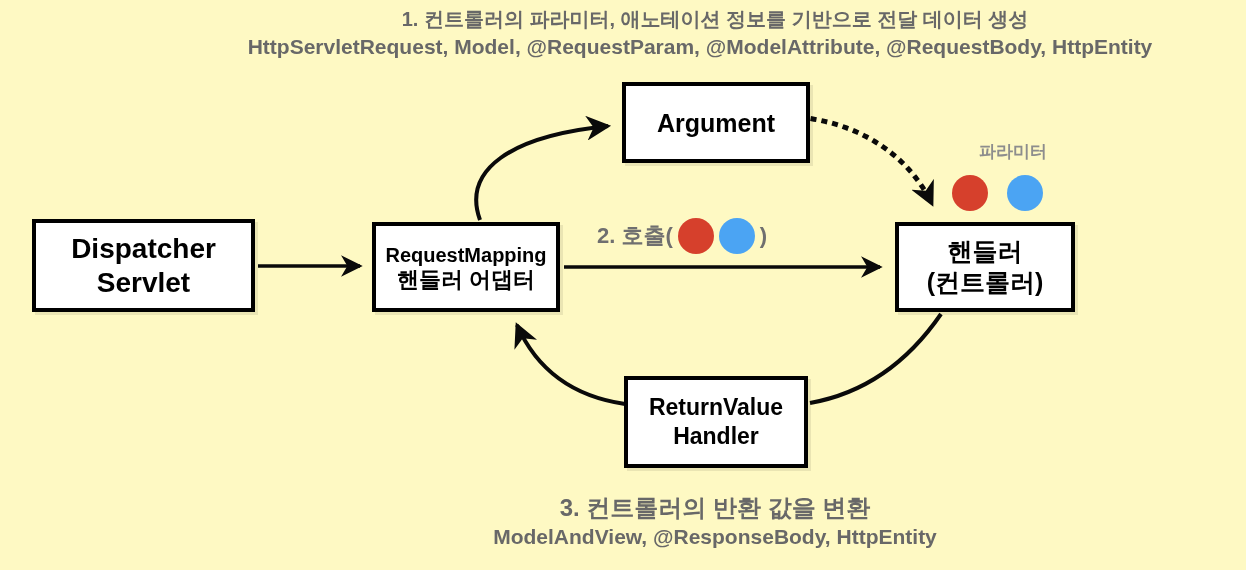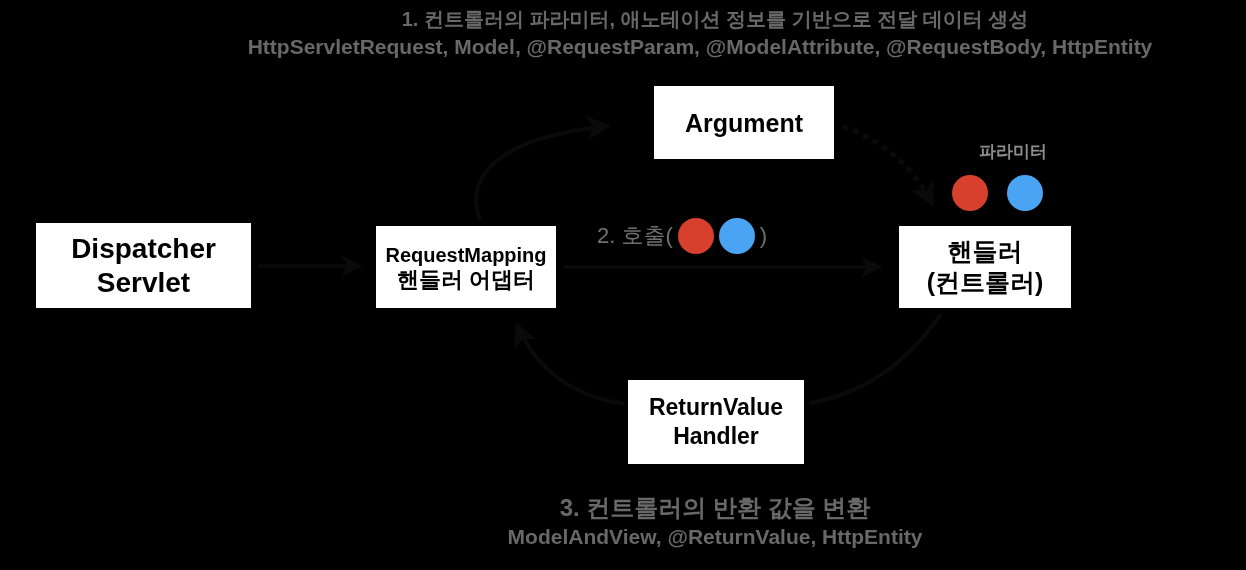--- a/index.html
+++ b/index.html
@@ -1,20 +1,20 @@
 <!DOCTYPE html>
 <html><head>
 <meta charset="utf-8">
 <style>
   html, body { margin: 0; padding: 0; background: #ffffff; }
   .canvas {
     position: relative;
     width: 1246px;
     height: 570px;
-    background: #000000;
+    background: #fef9c3;
     overflow: hidden;
     font-family: "Liberation Sans", "DejaVu Sans", sans-serif;
   }
   * { box-sizing: border-box; }
 
   
   .note { position: absolute; text-align: center; font-weight: bold; color: #686868; z-index: 3; }
   .note-top-1  { left: 215px; top: 6px;   width: 1000px; font-size: 20px; line-height: 26px; }
   .note-top-2  { left: 160px; top: 33px;  width: 1080px; font-size: 21px; line-height: 27px; }
   .note-bot-1  { left: 300px; top: 495px; width: 830px;  font-size: 24px; line-height: 26px; }
@@ -35,37 +35,37 @@
     justify-content: center;
     text-align: center;
     font-weight: bold;
     color: #000000;
     z-index: 2;
   }
   .box-dispatcher { left: 32px;  top: 219px; width: 223px; height: 93px; font-size: 28px; line-height: 34px; }
   .box-adapter    { left: 372px; top: 222px; width: 188px; height: 90px; }
   .box-adapter .l1 { font-size: 20px; line-height: 25px; }
   .box-adapter .l2 { font-size: 22px; line-height: 24px; }
-  .box-resolver   { left: 622px; top: 82px;  width: 188px; height: 81px; font-size: 25px; line-height: 30px; margin-left: 28px; }
+  .box-resolver   { left: 622px; top: 82px;  width: 188px; height: 81px; font-size: 25px; line-height: 30px; }
   .box-handler    { left: 895px; top: 222px; width: 180px; height: 90px; font-size: 25px; line-height: 31px; }
   .box-return     { left: 624px; top: 376px; width: 184px; height: 92px; font-size: 23px; line-height: 29px; }
 
   
   .param-label {
     position: absolute; left: 952px; top: 140px; width: 122px;
     text-align: center; font-weight: bold; font-size: 17px; color: #8d8d8d; z-index: 3;
   }
   .param-dots { position: absolute; left: 952px; top: 175px; display: flex; gap: 19px; z-index: 3; }
   .dot { width: 36px; height: 36px; display: block; }
 
   
   .call-label {
     position: absolute; left: 597px; top: 217px; height: 38px;
     display: flex; align-items: center; gap: 5px;
-    font-weight: normal; font-size: 22px; color: #6f6f6f; z-index: 3;
+    font-weight: bold; font-size: 22px; color: #6f6f6f; z-index: 3;
   }
 </style>
 </head>
 <body>
 
 <div class="canvas">
 
   <div class="note note-top-1">1. 컨트롤러의 파라미터, 애노테이션 정보를 기반으로 전달 데이터 생성</div>
   <div class="note note-top-2">HttpServletRequest, Model, @RequestParam, @ModelAttribute, @RequestBody, HttpEntity</div>
 
@@ -125,15 +125,15 @@
     <svg class="dot" viewBox="0 0 36 36">
       <circle cx="18" cy="18" r="18" fill="#d6402c"></circle>
     </svg>
     <svg class="dot" viewBox="0 0 36 36">
       <circle cx="18" cy="18" r="18" fill="#4ba4f3"></circle>
     </svg>
     <span>)</span>
   </div>
 
   <div class="note note-bot-1">3. 컨트롤러의 반환 값을 변환</div>
-  <div class="note note-bot-2">ModelAndView, @ReturnValue, HttpEntity</div>
+  <div class="note note-bot-2">ModelAndView, @ResponseBody, HttpEntity</div>
 
 </div>
 
 </body></html>

